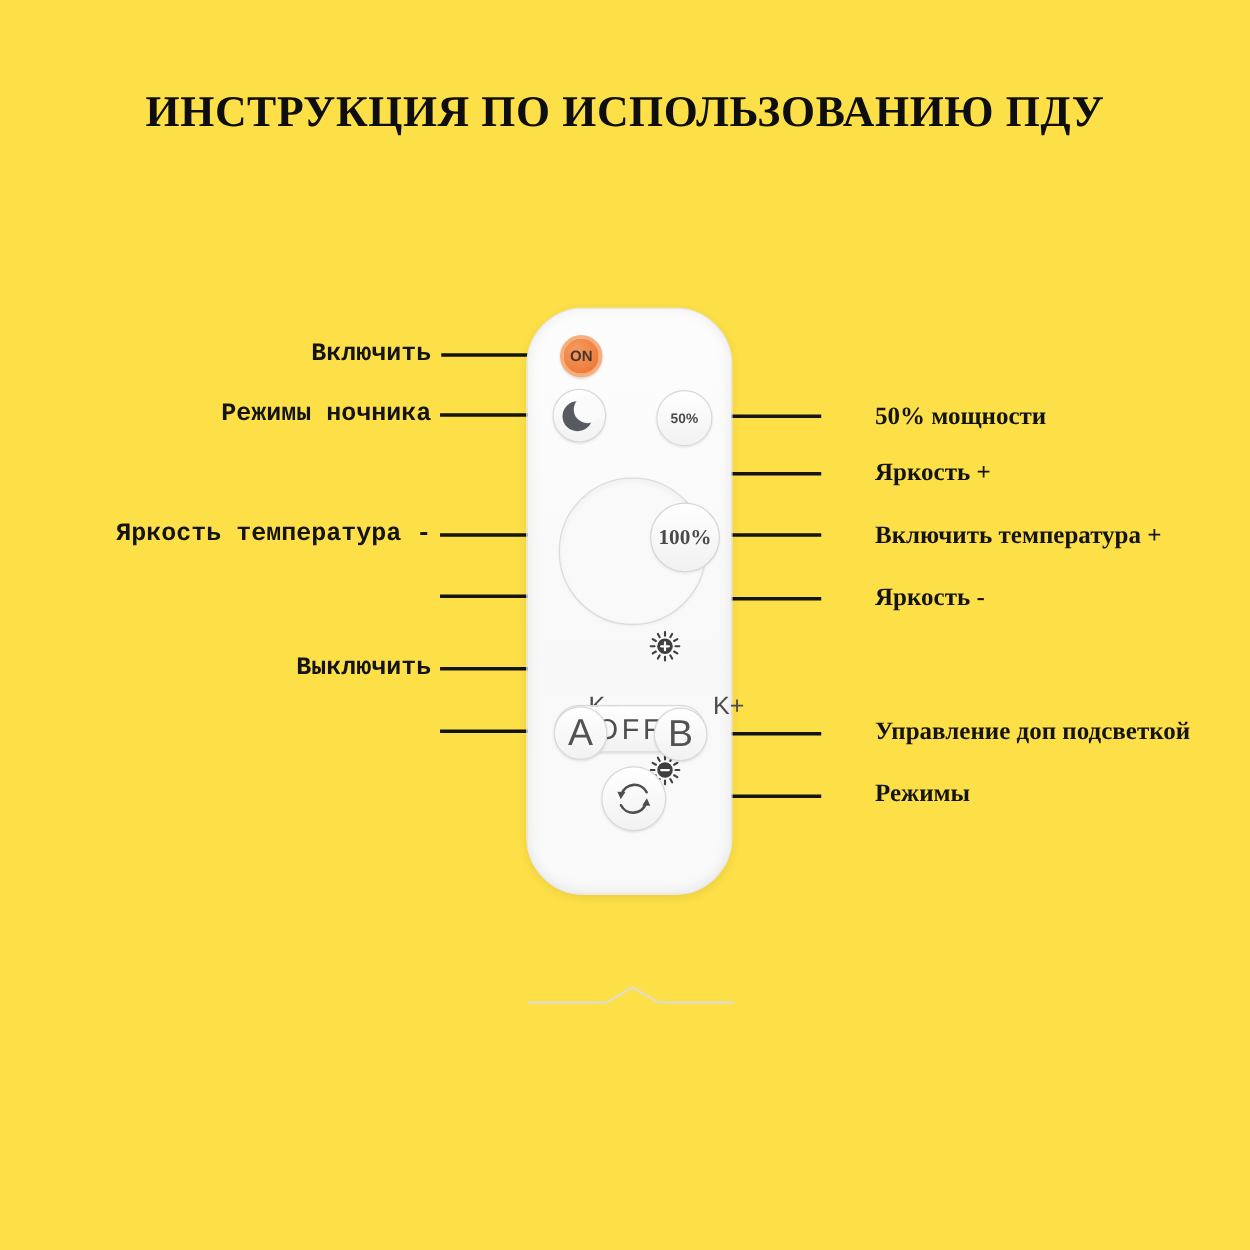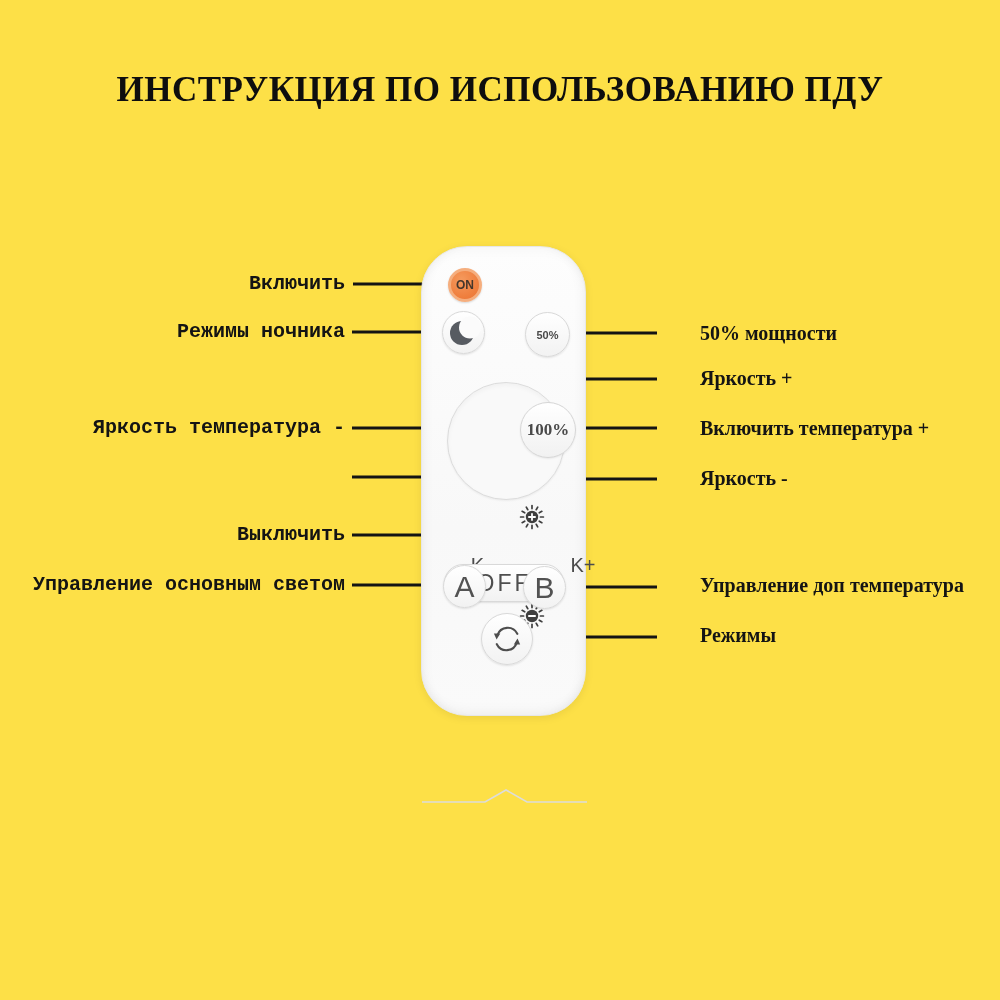--- a/index.html
+++ b/index.html
@@ -87,27 +87,26 @@
     <line x1="571" y1="428" x2="657" y2="428"></line>
     <line x1="517" y1="479" x2="657" y2="479"></line>
     <line x1="566" y1="587" x2="657" y2="587"></line>
     <line x1="533" y1="637" x2="657" y2="637"></line>
   </svg>
 
   <div class="lbl left" style="top:270px">Включить</div>
   <div class="lbl left" style="top:318px">Режимы ночника</div>
   <div class="lbl left" style="top:414px">Яркость температура -</div>
   <div class="lbl left" style="top:521px">Выключить</div>
-  <div class="lbl left" style="top:571px">Управление основным светом</div>
 
   <div class="lbl right" style="top:319px">50% мощности</div>
   <div class="lbl right" style="top:364px">Яркость +</div>
   <div class="lbl right" style="top:414px">Включить температура +</div>
   <div class="lbl right" style="top:464px">Яркость -</div>
-  <div class="lbl right" style="top:571px">Управление доп температура</div>
+  <div class="lbl right" style="top:571px">Управление доп подсветкой</div>
   <div class="lbl right" style="top:621px">Режимы</div>
 
   <div class="remote">
 
     <div class="btn btn-on">ON</div>
 
     <div class="btn btn-night">
       <svg width="34" height="34" viewBox="0 0 34 34">
         <circle cx="15" cy="17" r="12" fill="#575b61"></circle>
         <circle cx="23" cy="11.5" r="11" fill="#fbfbfb"></circle>

